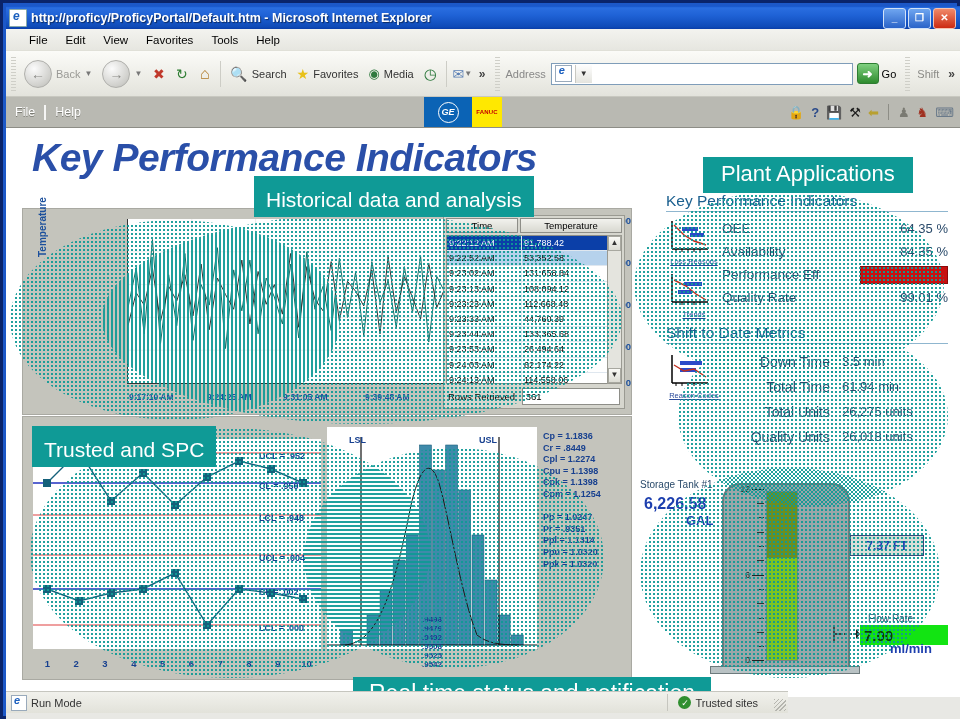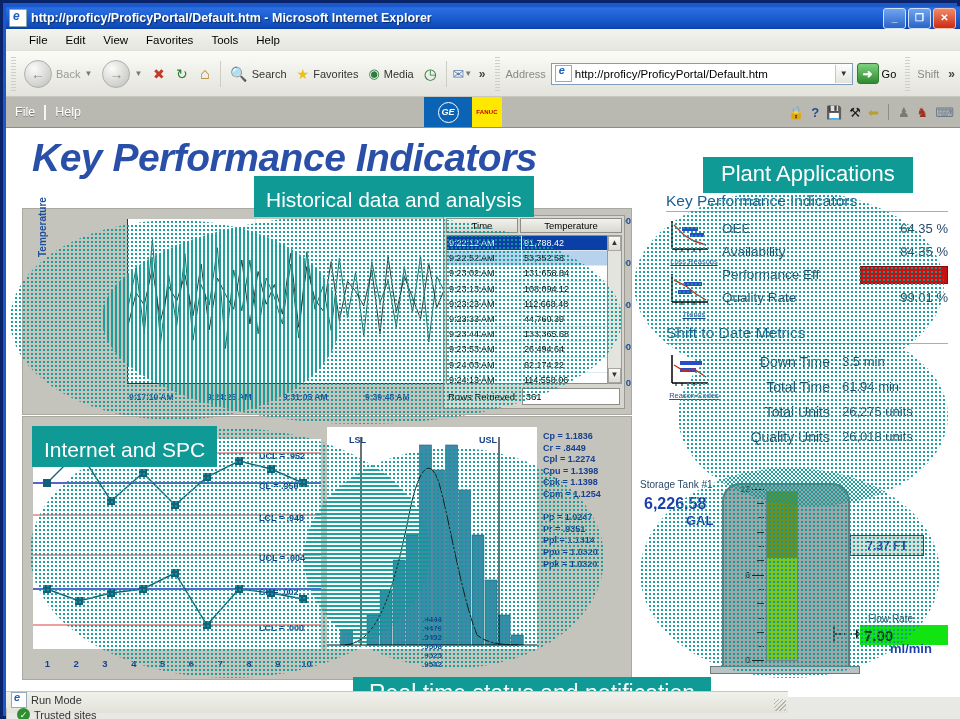--- a/index.html
+++ b/index.html
@@ -166,21 +166,21 @@
   .tick-t{position:absolute;right:14px;font-size:8.5px;color:#222;transform:translateY(-5px);}
   .level-box{position:absolute;left:214px;top:62px;width:72px;height:19px;background:#d9ded8;border:1px solid #3a4a7a;
     font-size:12px;color:#1d3fae;font-weight:bold;display:flex;align-items:center;justify-content:center;}
   .flow-lbl{position:absolute;left:232px;top:140px;font-size:10px;color:#2a4a6a;}
   .flow-val{position:absolute;left:224px;top:152px;width:88px;height:20px;background:#12e412;
     font-size:15px;color:#0a3a0a;font-weight:bold;display:flex;align-items:center;padding-left:4px;box-sizing:border-box;}
   .flow-unit{position:absolute;left:254px;top:168px;font-size:13px;color:#1d3fae;font-weight:bold;}
 
   
   .statusbar{position:absolute;left:3px;bottom:3px;width:782px;height:21px;
-    background:linear-gradient(to bottom,#f1f1ec,#e2e2da);border-top:1px solid #c6c6bf;display:flex;flex-direction:column;}
+    background:linear-gradient(to bottom,#f1f1ec,#e2e2da);border-top:1px solid #c6c6bf;display:flex;align-items:center;}
   .sb-left{display:flex;align-items:center;gap:4px;padding-left:5px;flex:1;font-size:11px;color:#333;}
   .sb-ico{width:14px;height:14px;background:#fff;border:1px solid #9ab;position:relative;flex:none;}
   .sb-ico:after{content:"e";position:absolute;left:2px;top:-2px;font-size:11px;color:#1b5fbe;font-weight:bold;font-style:italic;}
   .sb-zone{display:flex;align-items:center;gap:4px;padding:0 30px 0 10px;font-size:11px;color:#333;
     border-left:1px solid #c6c6bf;height:17px;}
   .sb-shield{width:13px;height:13px;border-radius:50%;background:#2f8f2f;color:#fff;font-size:9px;
     display:flex;align-items:center;justify-content:center;flex:none;}
   .sb-grip{position:absolute;right:2px;bottom:2px;width:12px;height:12px;
     background:repeating-linear-gradient(135deg,#b5b5ae 0 1px,transparent 1px 3px);}
 </style>
@@ -260,21 +260,20 @@
         <span class="sep-v"></span>
         <span class="sqbtn">
             <span style="color:#5a7fb5;font-size:14px">✉</span>
             <span class="caret">▼</span>
           </span>
         <span class="chev">»</span>
         <span class="tb-grip"></span>
         <span class="addr-label">Address</span>
         <span class="addr-box">
           <span class="addr-ico"></span>
-          <span class="addr-text">http://proficy/ProficyPortal/Default.htm</span>
           <span class="addr-dd">▼</span>
         </span>
         <span class="gobtn">
           <span class="go-ico">➜</span>
           <span>Go</span>
         </span>
         <span class="tb-grip"></span>
         <span class="links-lbl">Shift</span>
         <span class="chev">»</span>
       </div>
@@ -650,21 +649,21 @@
         <div class="blob" style="left:4px;top:92px;width:330px;height:200px"></div>
         <div class="blob" style="left:96px;top:86px;width:520px;height:210px"></div>
         <div class="blob" style="left:24px;top:300px;width:400px;height:250px"></div>
         <div class="blob" style="left:298px;top:320px;width:300px;height:220px"></div>
         <div class="blob" style="left:628px;top:62px;width:310px;height:190px"></div>
         <div class="blob" style="left:672px;top:198px;width:270px;height:180px"></div>
         <div class="blob" style="left:634px;top:340px;width:300px;height:210px"></div>
 
         <div class="banner b-hist">Historical data and analysis</div>
         <div class="banner b-plant">Plant Applications</div>
-        <div class="banner b-qual">Internet and SPC</div>
+        <div class="banner b-qual">Trusted and SPC</div>
         <div class="banner b-real">Real time status and notification</div>
       </div>
     </div>
 
     <div class="statusbar">
       <div class="sb-left">
         <span class="sb-ico"></span>
         <span>Run Mode</span>
       </div>
       <div class="sb-zone">

